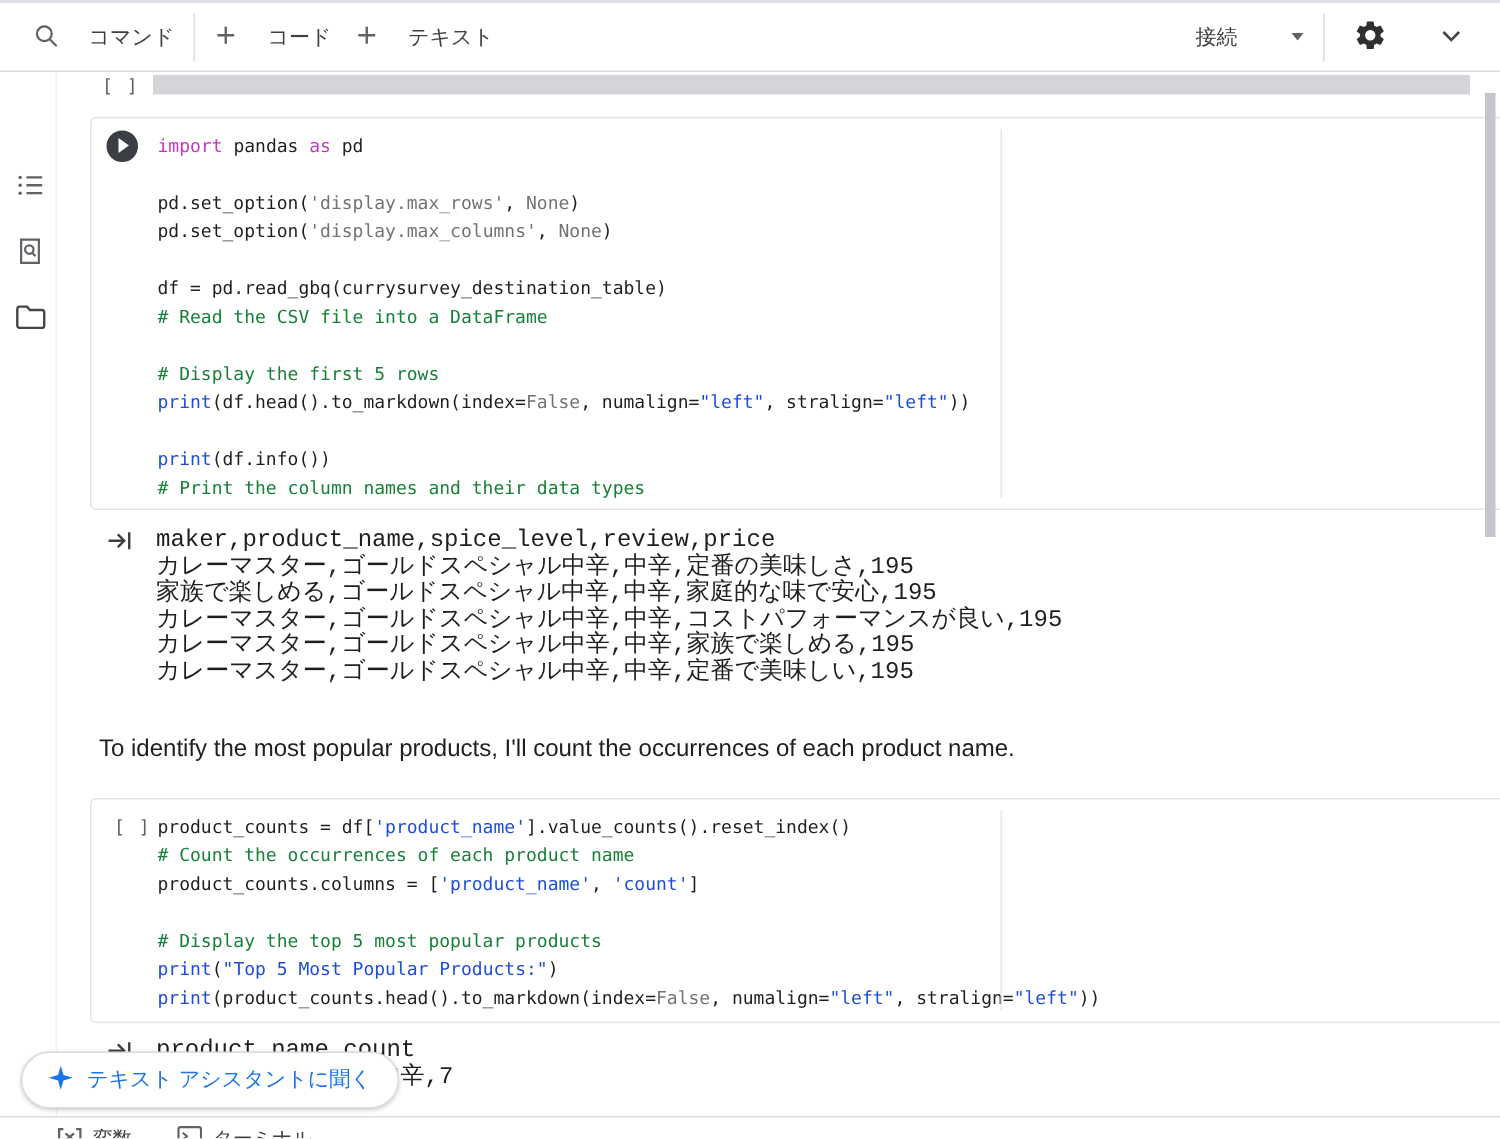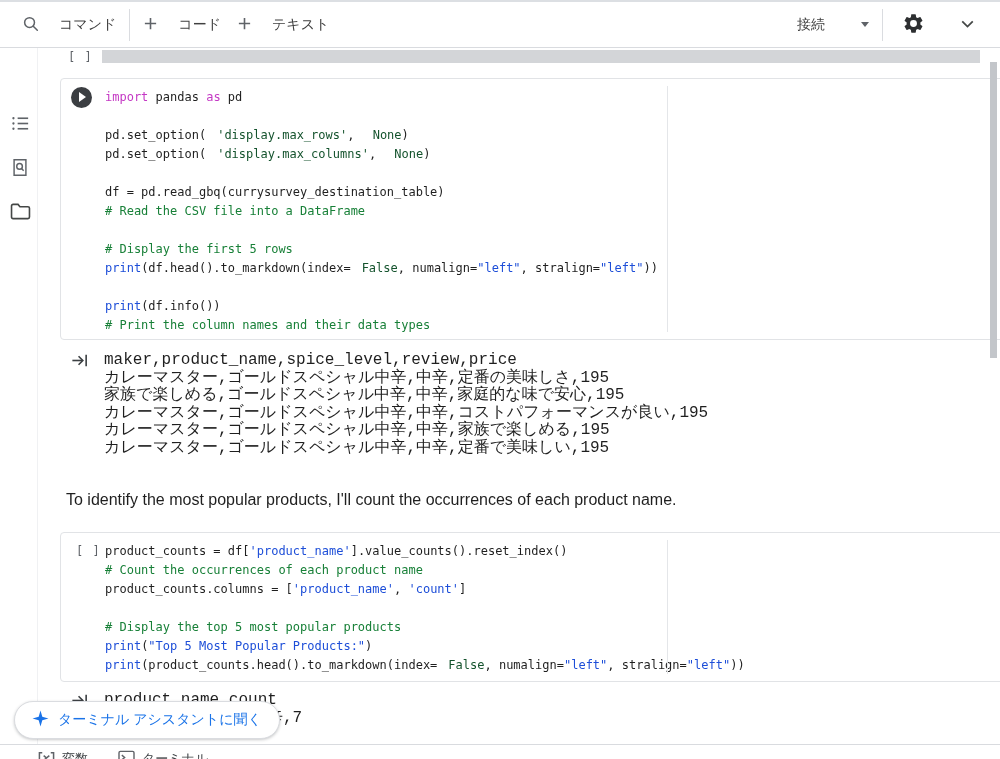--- a/index.html
+++ b/index.html
@@ -42,21 +42,21 @@
                font-size:12px;color:#5f6368;letter-spacing:1px;}
 
   .code-area{position:absolute;left:44px;top:0;right:1px;bottom:0;padding-top:9px;
              font-family:"DejaVu Sans Mono",monospace;font-size:12px;line-height:19px;
              overflow:hidden;cursor:text;}
   .code-line{height:19px;white-space:pre;}
   .tok-pl{color:#1f1f1f;}
   .tok-kw{color:#c438c4;}
   .tok-com{color:#188038;}
   .tok-red{color:#1d4ed8;}
-  .tok-blu{color:#14532d;margin-left:11px;}
+  .tok-blu{color:#737373;}
   .col-ruler{position:absolute;left:606px;top:7px;bottom:7px;width:1px;background:#e4e6e9;}
 
   .output{position:absolute;left:60px;width:922px;}
   #out1{top:348px;height:110px;}
   #out2{top:688px;height:46px;}
   .out-icon{position:absolute;left:10px;top:3px;border:none;background:transparent;padding:0;cursor:pointer;}
   .out-lines{position:absolute;left:44px;top:4px;right:0;font-family:Liberation Mono, monospace;
              font-size:16px;color:#1f1f1f;}
   .out-line{height:17.5px;line-height:17.5px;white-space:pre;}
 
@@ -244,21 +244,21 @@
         <div class="out-line">ゴールドスペシャル中辛,7</div>
       </div>
   </div>
 
   <button class="assist-fab">
     <span>
       <svg width="17" height="17" viewBox="0 0 16 16">
           <path fill="#1a73e8" d="M8 .5 9.7 6.3 15.5 8 9.7 9.7 8 15.5 6.3 9.7.5 8 6.3 6.3z"></path>
         </svg>
     </span>
-    <span class="assist-label">ターミナル アシスタントに聞く</span>
+    <span class="assist-label">テキスト アシスタントに聞く</span>
   </button>
 
   <div class="bottom-bar">
     <button class="bb-item">
       <span>
         <svg width="17" height="14" viewBox="0 0 18 14" fill="none" stroke="#5f6368" stroke-width="1.6">
             <path d="M4.5 1.5H1.5v11h3"></path>
             <path d="M13.5 1.5h3v11h-3"></path>
             <path d="M6 4.5l6 5M12 4.5l-6 5"></path>
           </svg>

